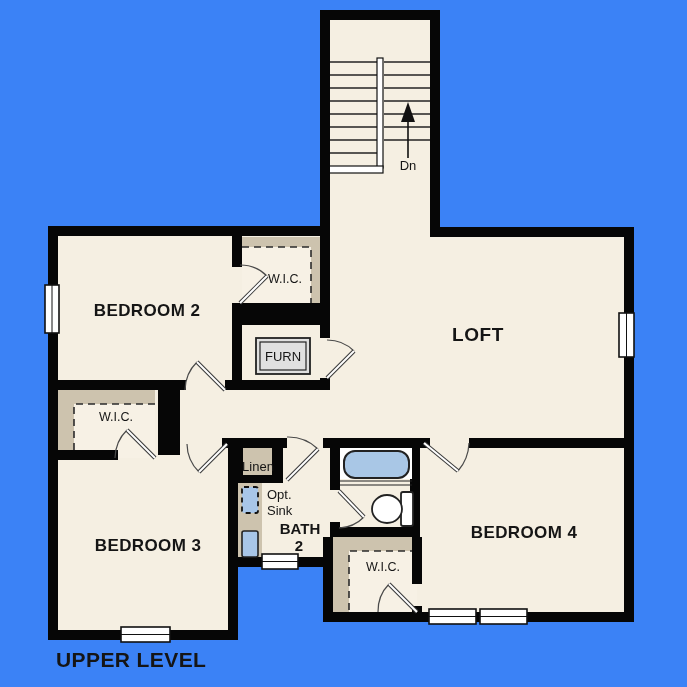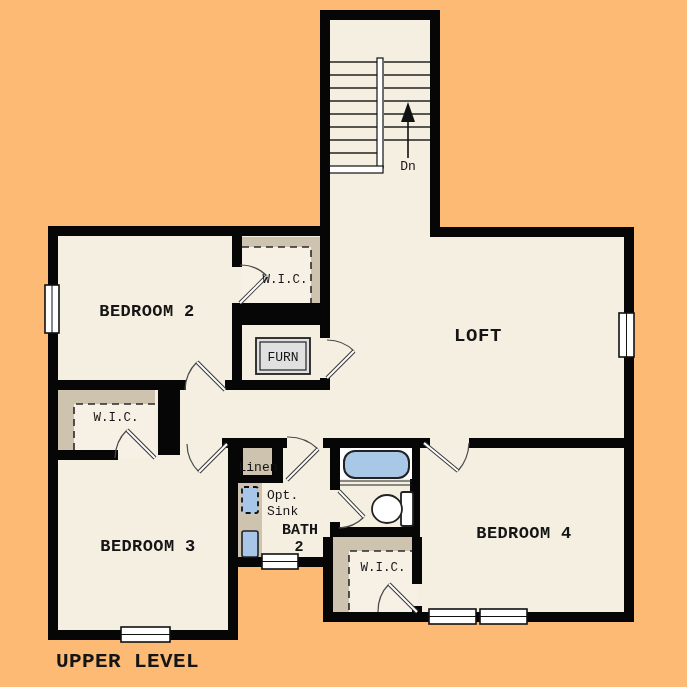--- a/index.html
+++ b/index.html
@@ -1,17 +1,17 @@
 <!DOCTYPE html>
 <html><head>
 <meta charset="utf-8">
 <style>
   html,body{margin:0;padding:0;background:#ffffff;}
-  .stage{position:relative;width:687px;height:687px;background:#fdba74;overflow:hidden;
-         font-family:Liberation Mono, monospace;}
+  .stage{position:relative;width:687px;height:687px;background:#3b82f6;overflow:hidden;
+         font-family:Liberation Sans, sans-serif;}
   svg{display:block}
   .floor{fill:#f5efe2;}
   .wall{fill:#060606;}
   .tan{fill:#cdc3ae;}
   .inset{fill:#f7f1e5;}
   .dash{fill:none;stroke:#2b2b2b;stroke-width:1.6;stroke-dasharray:7 5;}
   .win{fill:#ffffff;stroke:#111;stroke-width:1.6;}
   .winline{stroke:#111;stroke-width:1;}
   .tread{stroke:#222;stroke-width:1.3;}
   .rail{fill:#ffffff;stroke:#111;stroke-width:1.2;}

